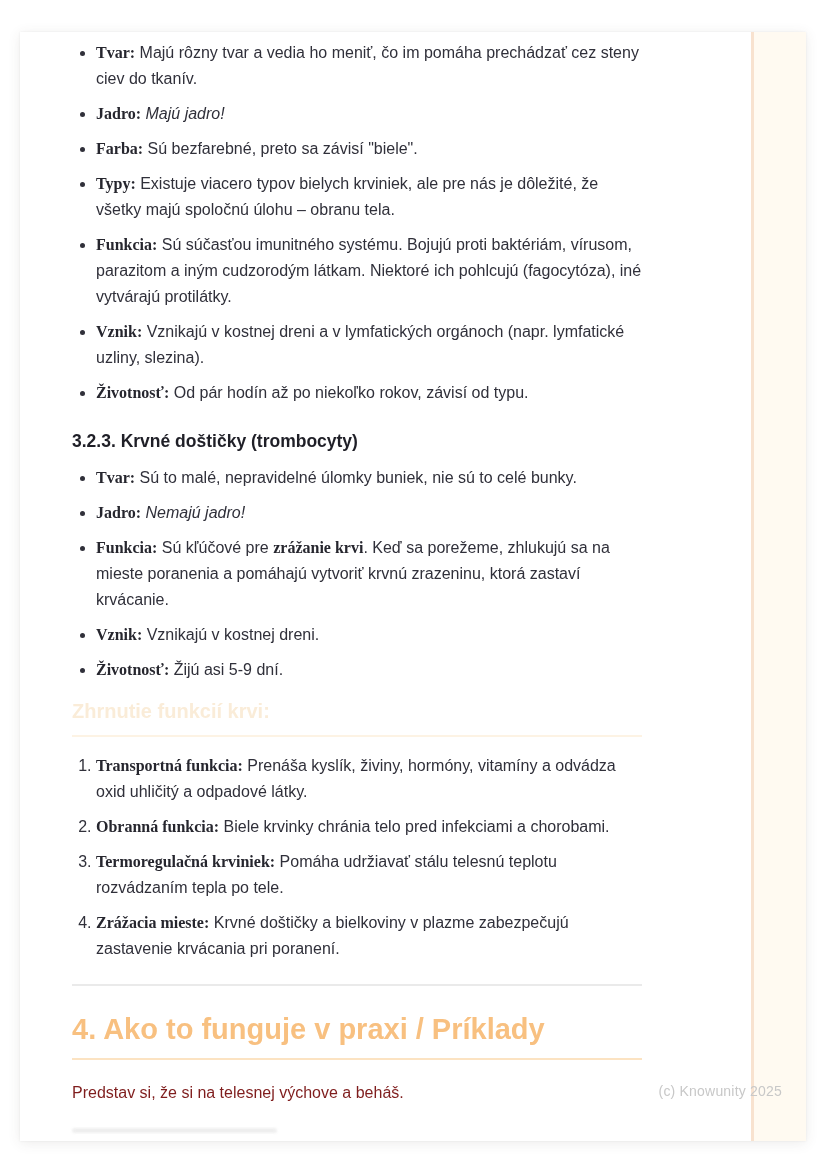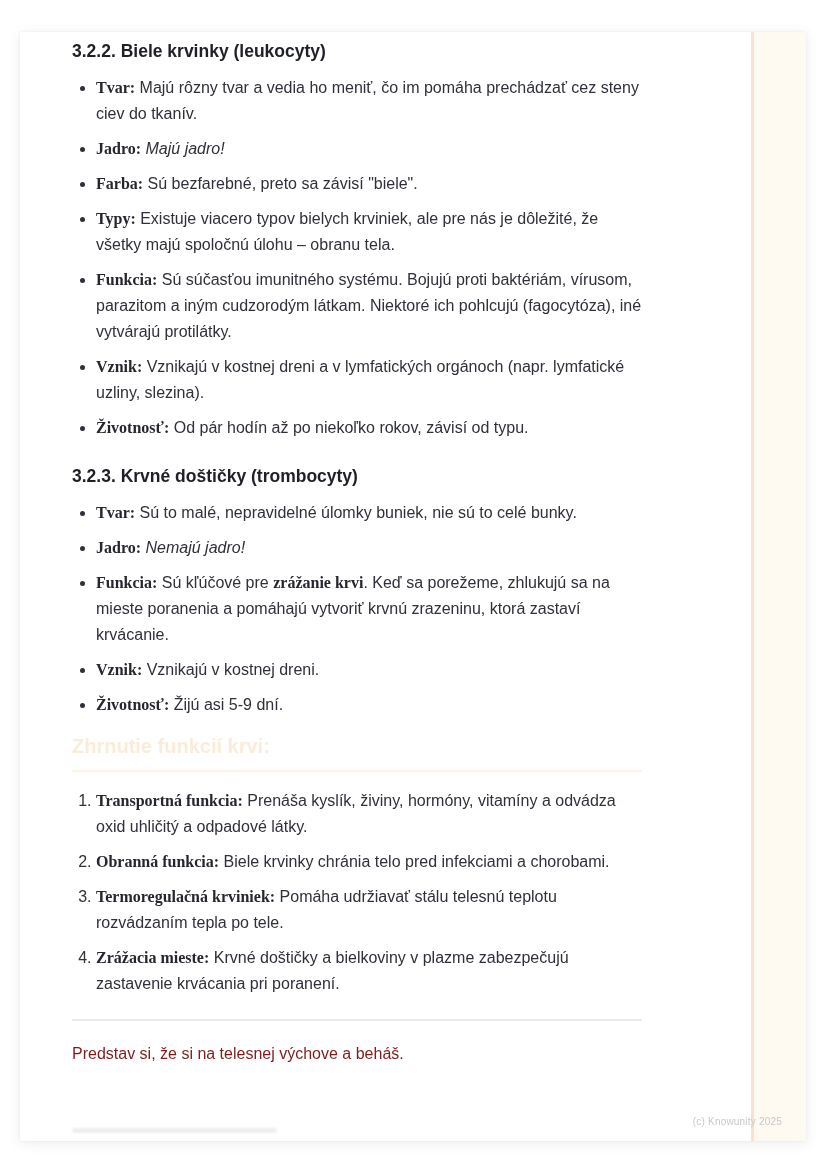--- a/index.html
+++ b/index.html
@@ -75,22 +75,22 @@
   }
   p.body-par {
     margin-top: 20px;
     font-size: 16px;
     line-height: 26px;
     color: #7f1d1d;
   }
   .watermark {
     position: absolute;
     right: 24px;
-    bottom: 14px;
-    font-size: 10px;
+    bottom: 42px;
+    font-size: 14px;
     color: #c8c8c8;
     letter-spacing: 0.2px;
   }
   .clipped-artifact {
     position: absolute;
     left: 52px;
     bottom: 8px;
     width: 205px;
     height: 5px;
     background: #ebebeb;
@@ -100,21 +100,20 @@
   }
 </style>
 </head>
 <body>
 
 <div class="page">
   <div class="margin-stripe"></div>
 
   <div class="content">
 
-    <h3 class="sec-heading">3.2.2. Biele krvinky (leukocyty)</h3>
 
     <ul class="bullets">
       <li>
         <b>Tvar:</b>
         <span>Majú rôzny tvar a vedia ho meniť, čo im pomáha prechádzať cez steny ciev do tkanív.</span>
       </li>
       <li>
         <b>Jadro:</b>
         <em>Majú jadro!</em>
       </li>
@@ -182,20 +181,21 @@
         <span>Pomáha udržiavať stálu telesnú teplotu rozvádzaním tepla po tele.</span>
       </li>
       <li>
         <b>Zrážacia mieste:</b>
         <span>Krvné doštičky a bielkoviny v plazme zabezpečujú zastavenie krvácania pri poranení.</span>
       </li>
     </ol>
 
     <div class="divider"></div>
 
+    <h2 class="chapter-heading">4. Ako to funguje v praxi / Príklady</h2>
 
     <p class="body-par">Predstav si, že si na telesnej výchove a beháš.</p>
 
   </div>
 
   <div class="clipped-artifact"></div>
   <div class="watermark">(c) Knowunity 2025</div>
 </div>
 
 </body></html>

